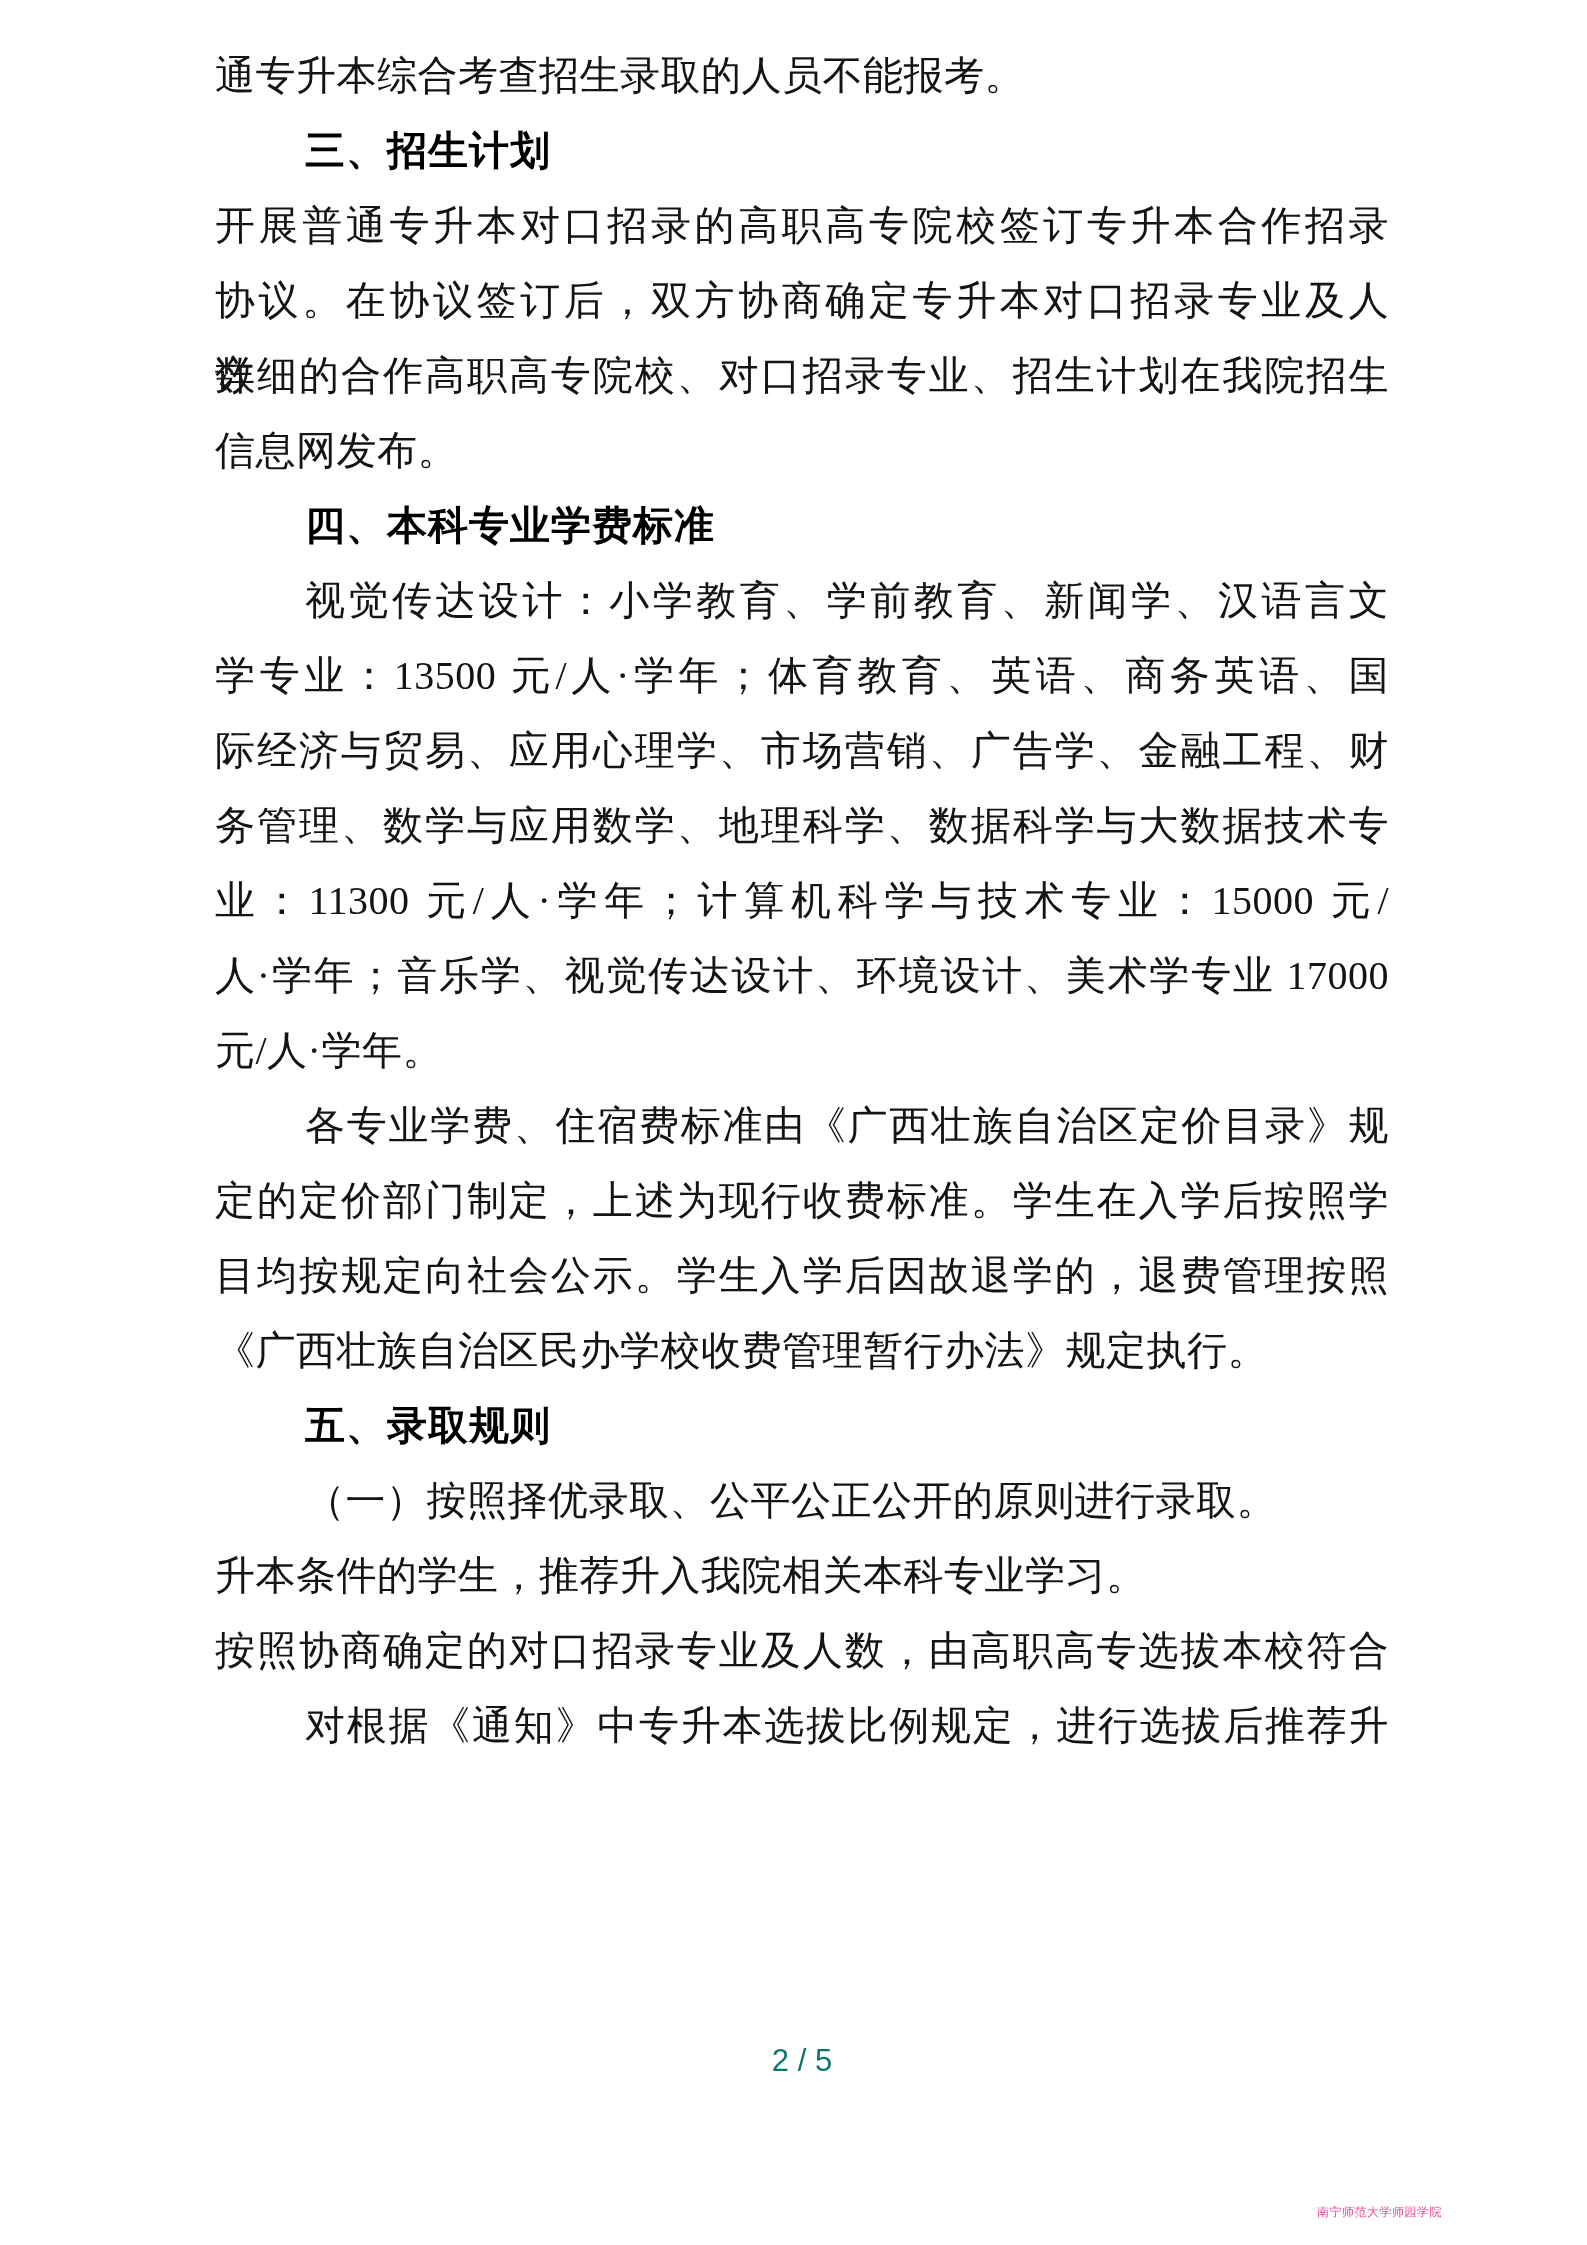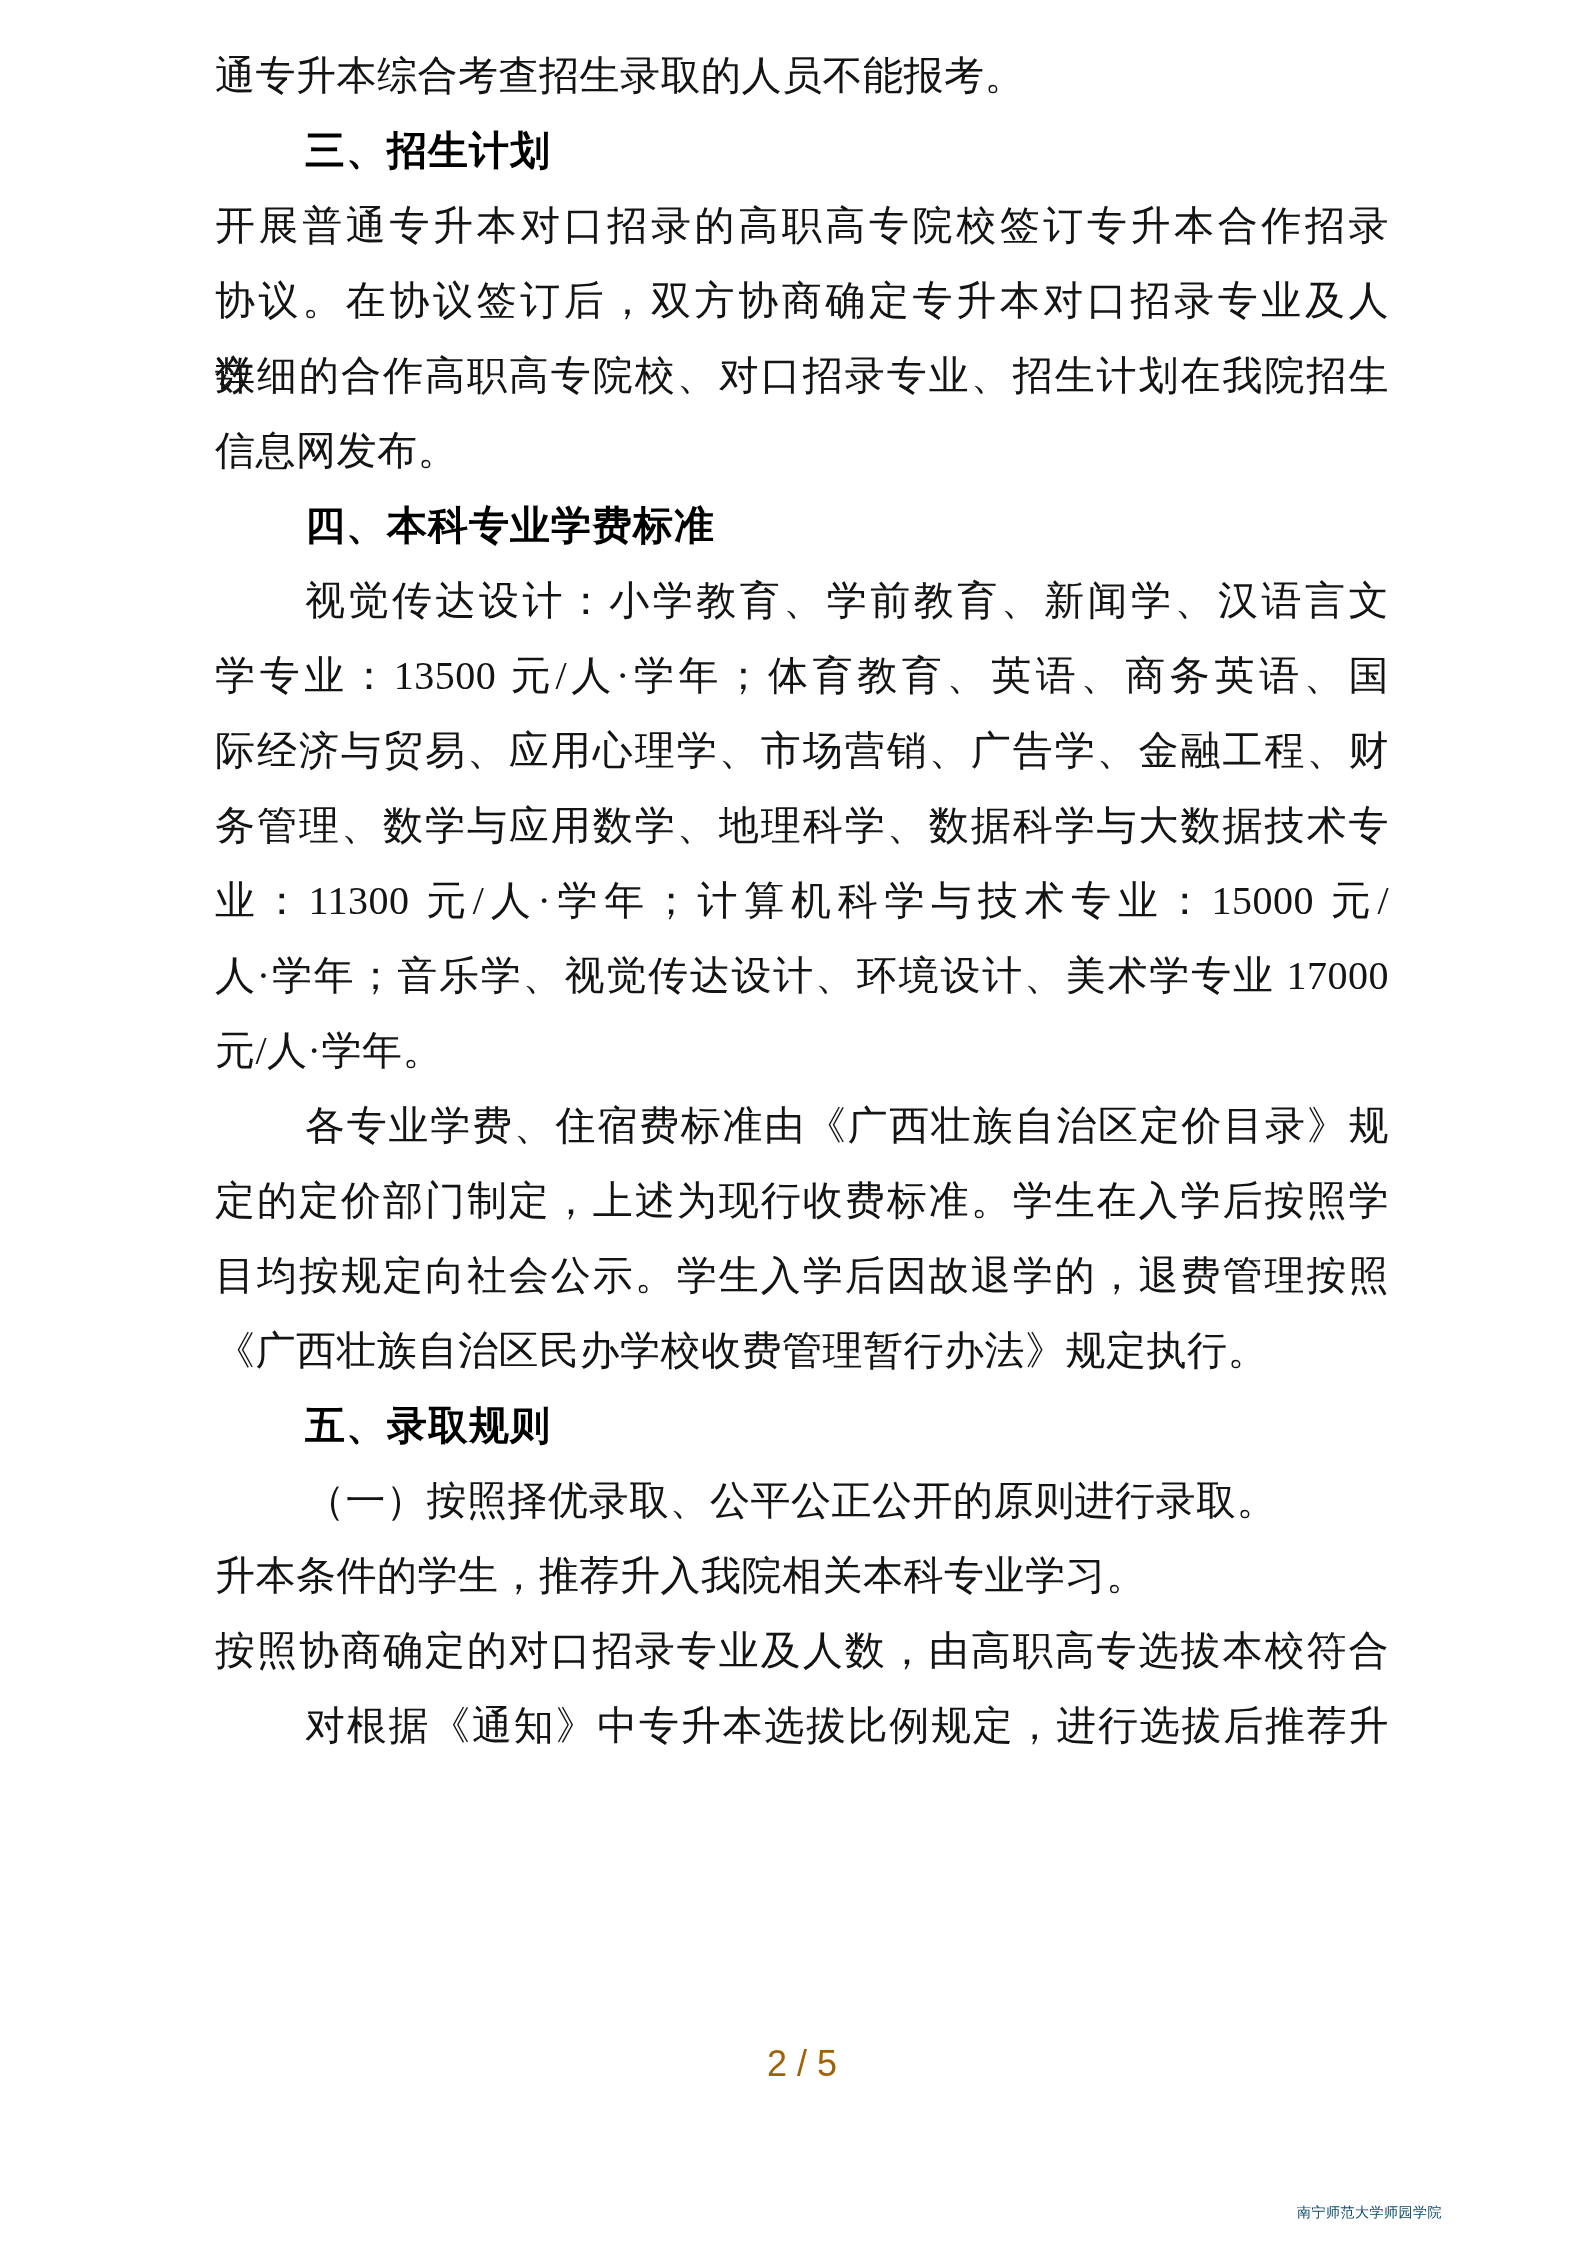--- a/index.html
+++ b/index.html
@@ -42,30 +42,30 @@
     color: #000000;
     letter-spacing: 1px;
   }
   .footer {
     position: absolute;
     left: 215px;
     width: 1174px;
     top: 2043px;
     text-align: center;
     font-family: "Liberation Sans", "DejaVu Sans", sans-serif;
-    font-size: 36px;
-    color: #a16207;
+    font-size: 31px;
+    color: #0f766e;
   }
   .watermark {
     position: absolute;
     right: 15px;
     top: 2204px;
     font-family: Liberation Sans, sans-serif;
-    font-size: 14px;
-    color: #0c4a6e;
+    font-size: 12px;
+    color: #ec4899;
     letter-spacing: 0.5px;
   }
 </style>
 </head>
 <body>
 
 <div class="page">
   <main class="doc">
       <div class="line">通专升本综合考查招生录取的人员不能报考。</div>
       <div class="line heading indent">三、招生计划</div>

